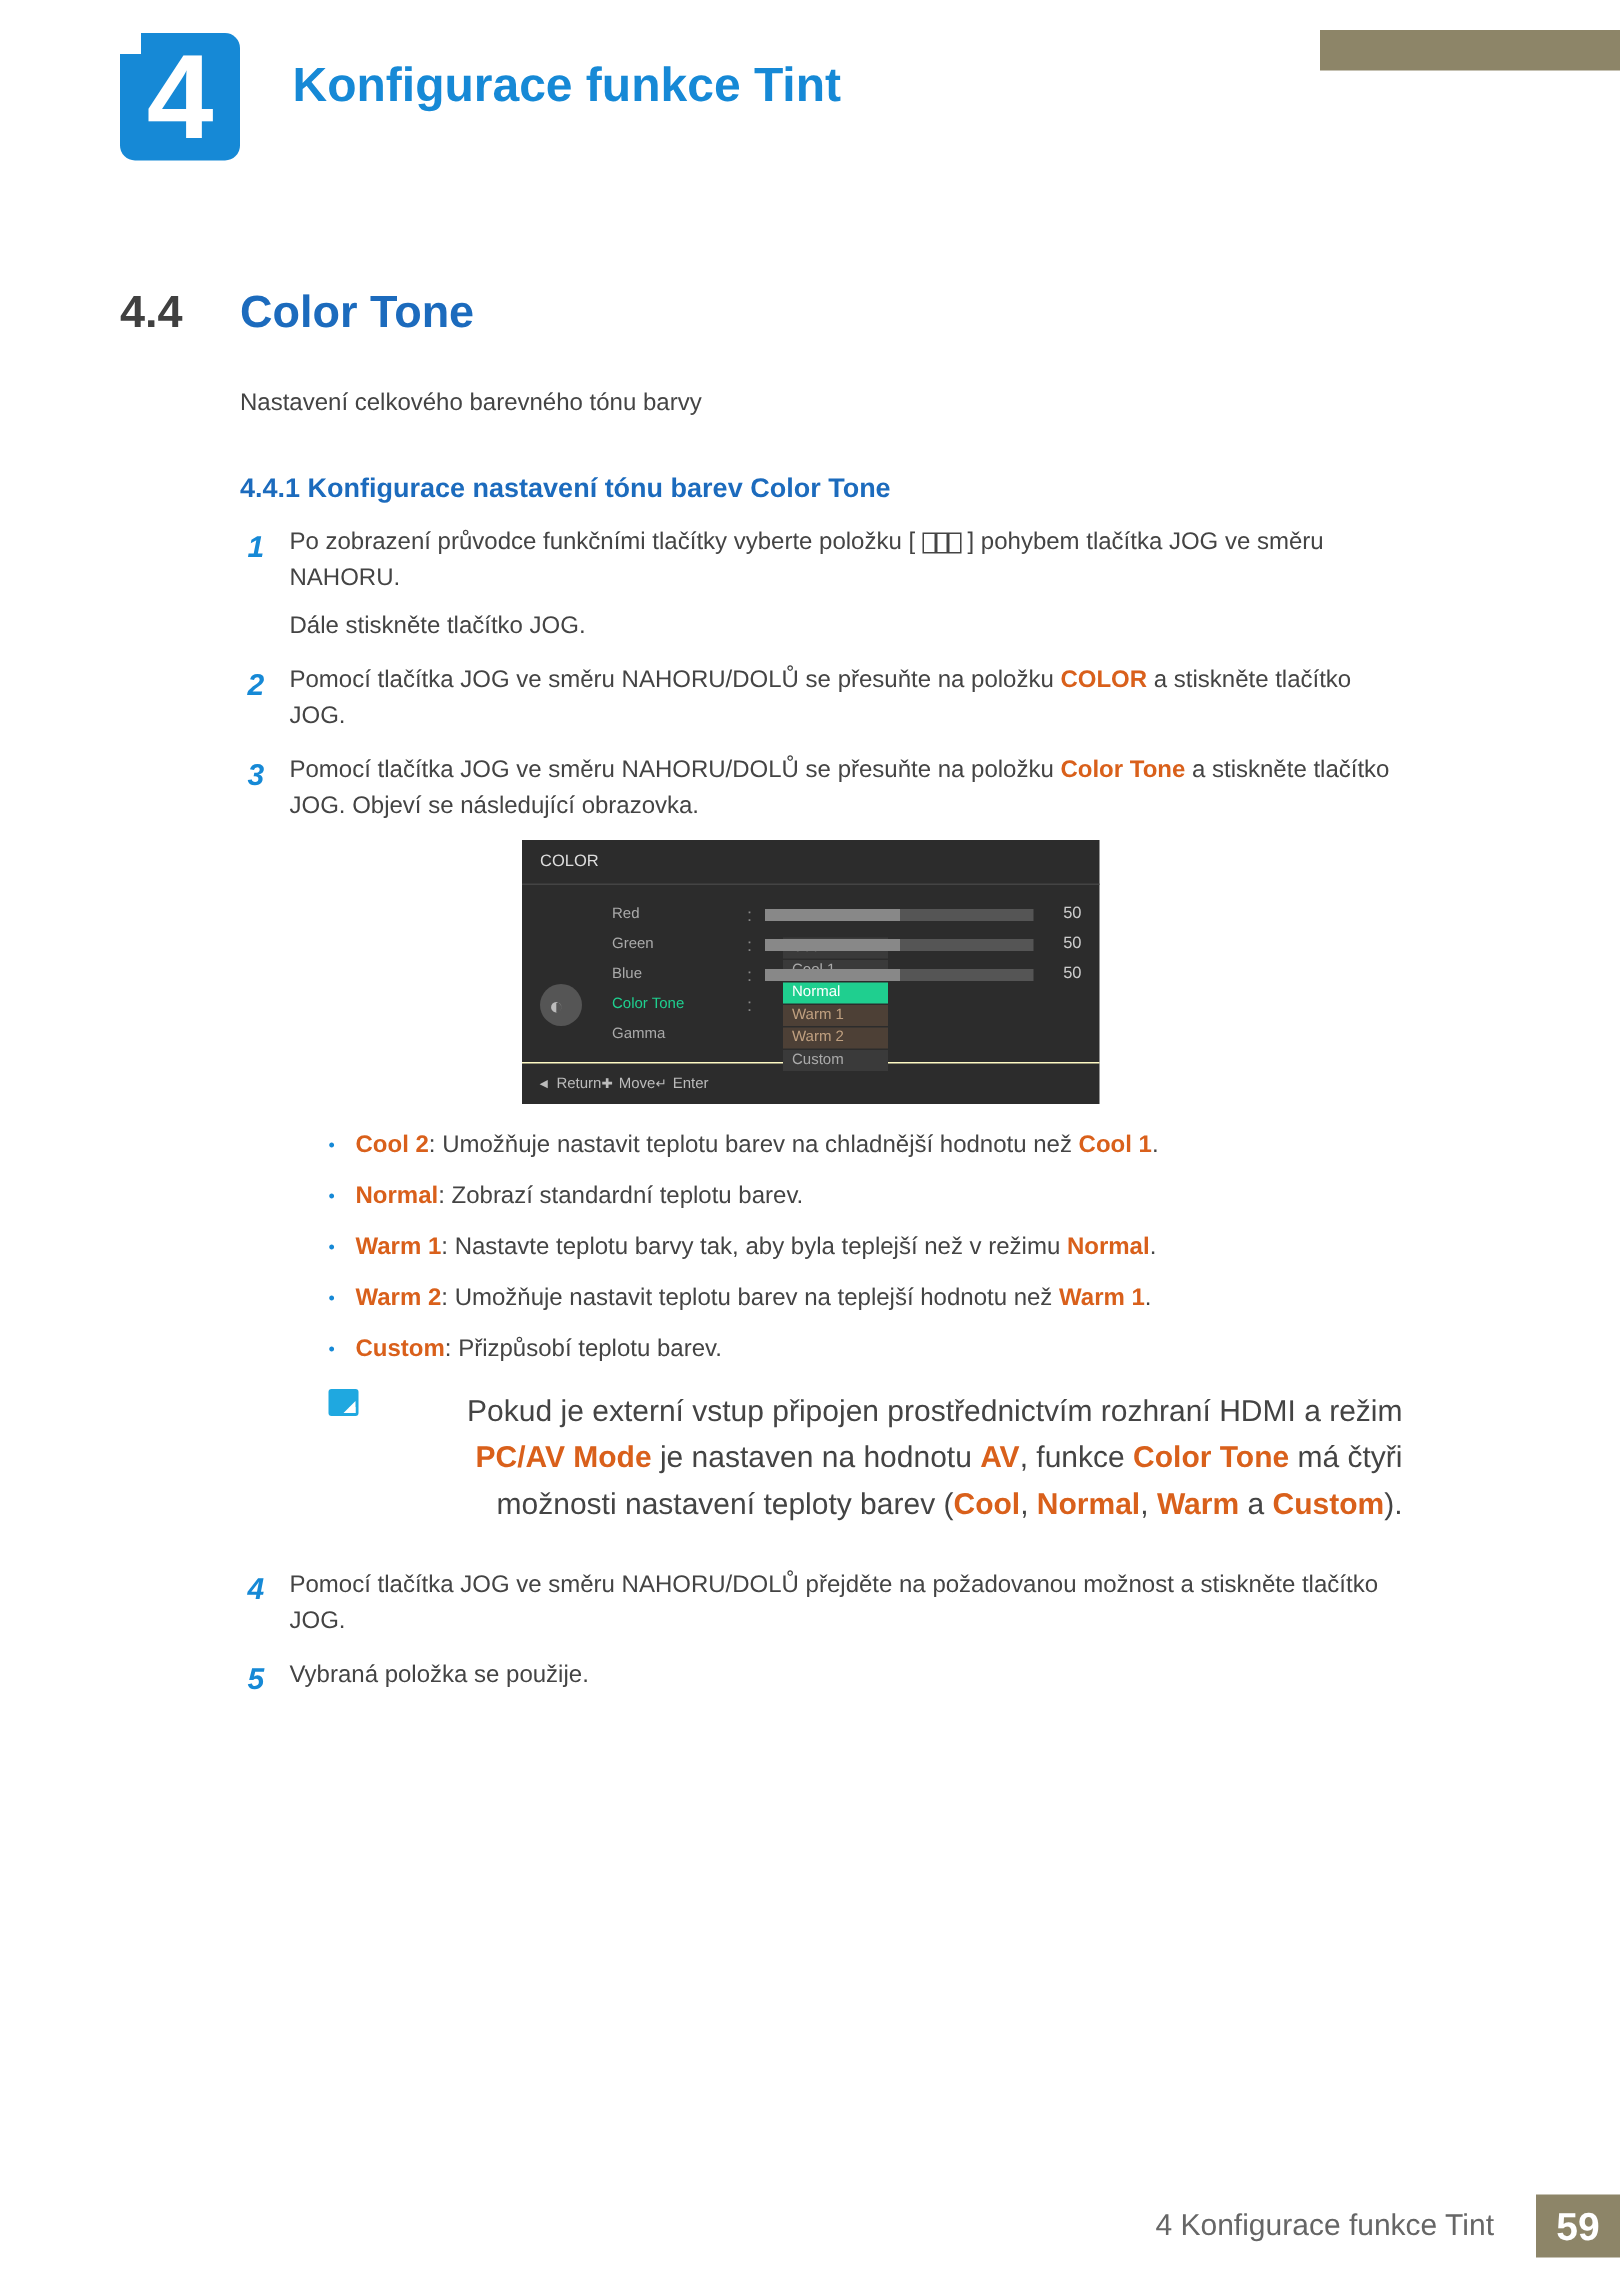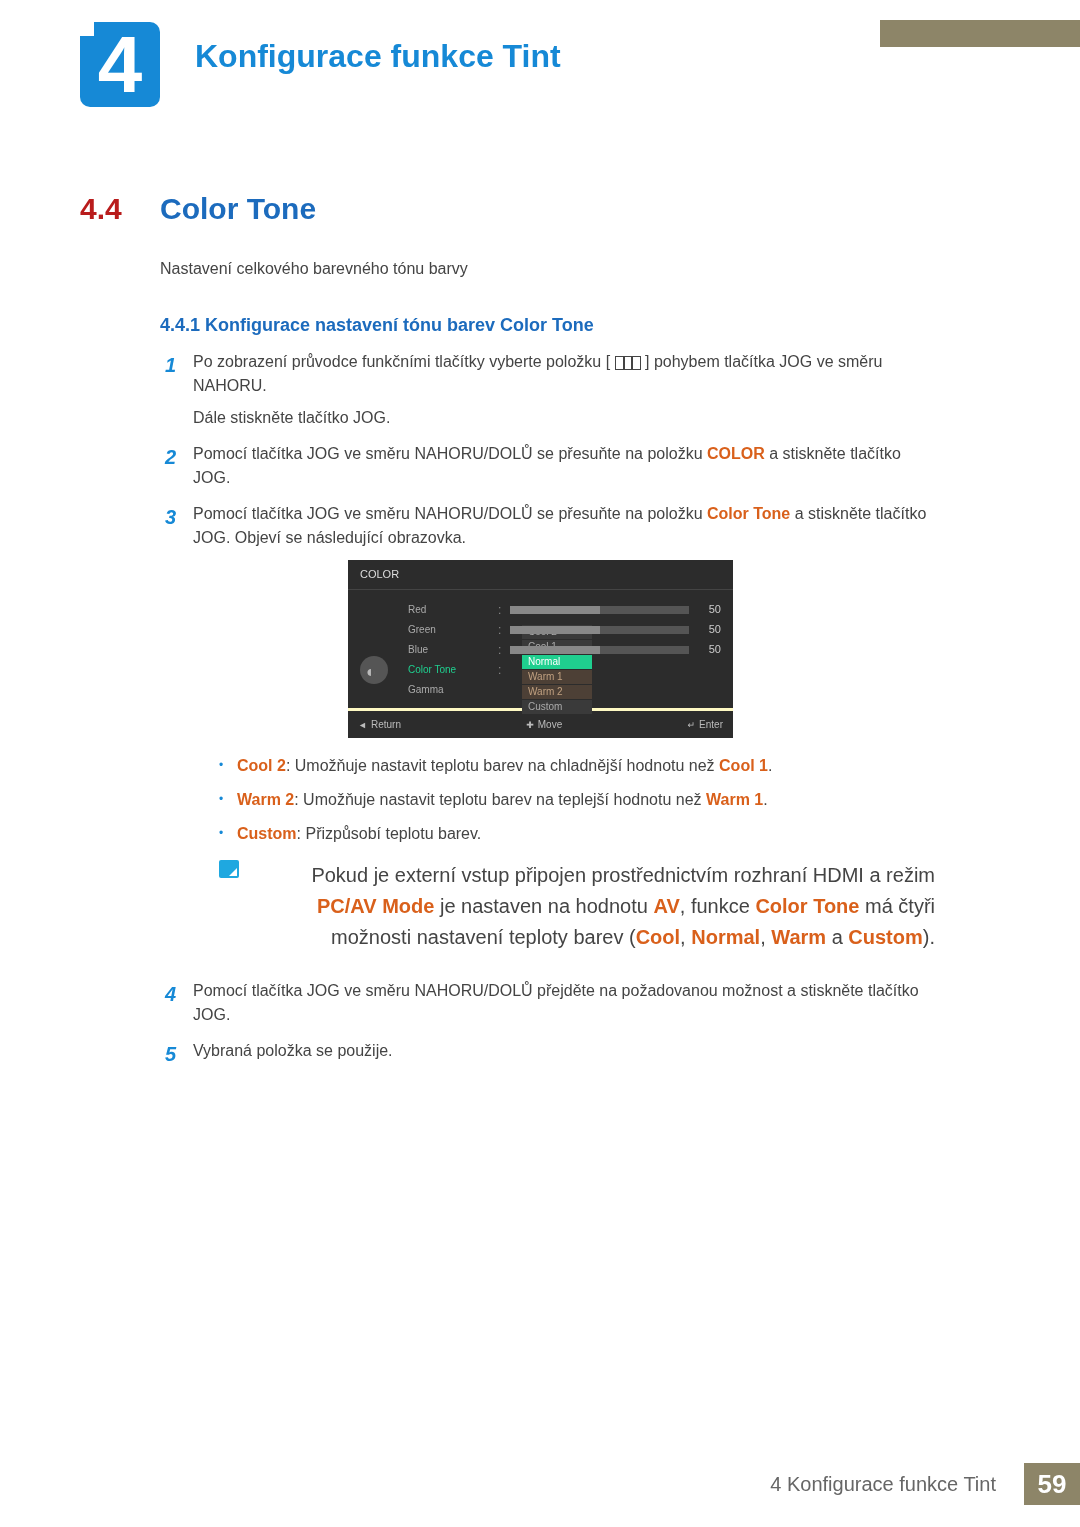--- a/index.html
+++ b/index.html
@@ -46,21 +46,21 @@
     font-size: 32px;
     font-weight: bold;
     color: #1689d6;
   }
   .section-num {
     position: absolute;
     top: 192px;
     left: 80px;
     font-size: 30px;
     font-weight: bold;
-    color: #b91c1c;
+    color: #404040;
   }
   .section-title {
     position: absolute;
     top: 192px;
     left: 160px;
     font-size: 30px;
     font-weight: bold;
     color: #1c6bbd;
   }
   .intro {
@@ -157,22 +157,22 @@
   }
   .osd-num { width: 24px; text-align: right; color: #ccc; font-size: 11px; }
   .osd-options { margin-left: 12px; }
   .osd-opt {
     height: 14px; line-height: 14px; font-size: 10px;
     color: #aaa; background: #3a3a3a; padding: 0 6px; width: 70px; margin-bottom:1px;
   }
   .osd-opt.sel { background: #1fcf8f; color: #fff; }
   .osd-opt.warm { background: #4d4036; color:#c0a080;}
   .osd-footer {
-    display: flex; justify-content: space-between;
-    padding: 6px 10px; border-top: 3px solid #fef9c3;
+    display: flex; justify-content: flex-start;
+    padding: 6px 10px; border-top: 1px solid #fef9c3;
     font-size: 10px; color: #bbb;
   }
   .osd-footer span::before {
     content: '◄'; margin-right: 4px; font-size: 9px;
   }
   .osd-footer span:nth-child(2)::before { content: '✚'; }
   .osd-footer span:nth-child(3)::before { content: '↵'; }
   .bullets { margin: 0 0 14px 26px; }
   .bullets li { list-style: none; margin-bottom: 10px; position: relative; padding-left: 18px;}
   .bullets li::before {
@@ -298,20 +298,22 @@
         </div>
         <div class="osd-footer">
           <span>Return</span>
           <span>Move</span>
           <span>Enter</span>
         </div>
       </div>
 
       <ul class="bullets">
         <li><span class="hl">Cool 2</span><span>: Umožňuje nastavit teplotu barev na chladnější hodnotu než </span><span class="hl">Cool 1</span><span>.</span></li>
+        <li><span class="hl">Normal</span><span>: Zobrazí standardní teplotu barev.</span></li>
+        <li><span class="hl">Warm 1</span><span>: Nastavte teplotu barvy tak, aby byla teplejší než v režimu </span><span class="hl">Normal</span><span>.</span></li>
         <li><span class="hl">Warm 2</span><span>: Umožňuje nastavit teplotu barev na teplejší hodnotu než </span><span class="hl">Warm 1</span><span>.</span></li>
         <li><span class="hl">Custom</span><span>: Přizpůsobí teplotu barev.</span></li>
       </ul>
 
       <div class="note">
         <div class="note-icon"></div>
         <div class="note-body">
           <span>Pokud je externí vstup připojen prostřednictvím rozhraní HDMI a režim </span><span class="hl">PC/AV Mode</span><span> je nastaven na hodnotu </span><span class="hl">AV</span><span>, funkce </span><span class="hl">Color Tone</span><span> má čtyři možnosti nastavení teploty barev (</span><span class="hl">Cool</span><span>, </span><span class="hl">Normal</span><span>, </span><span class="hl">Warm</span><span> a </span><span class="hl">Custom</span><span>).</span>
         </div>
       </div>

